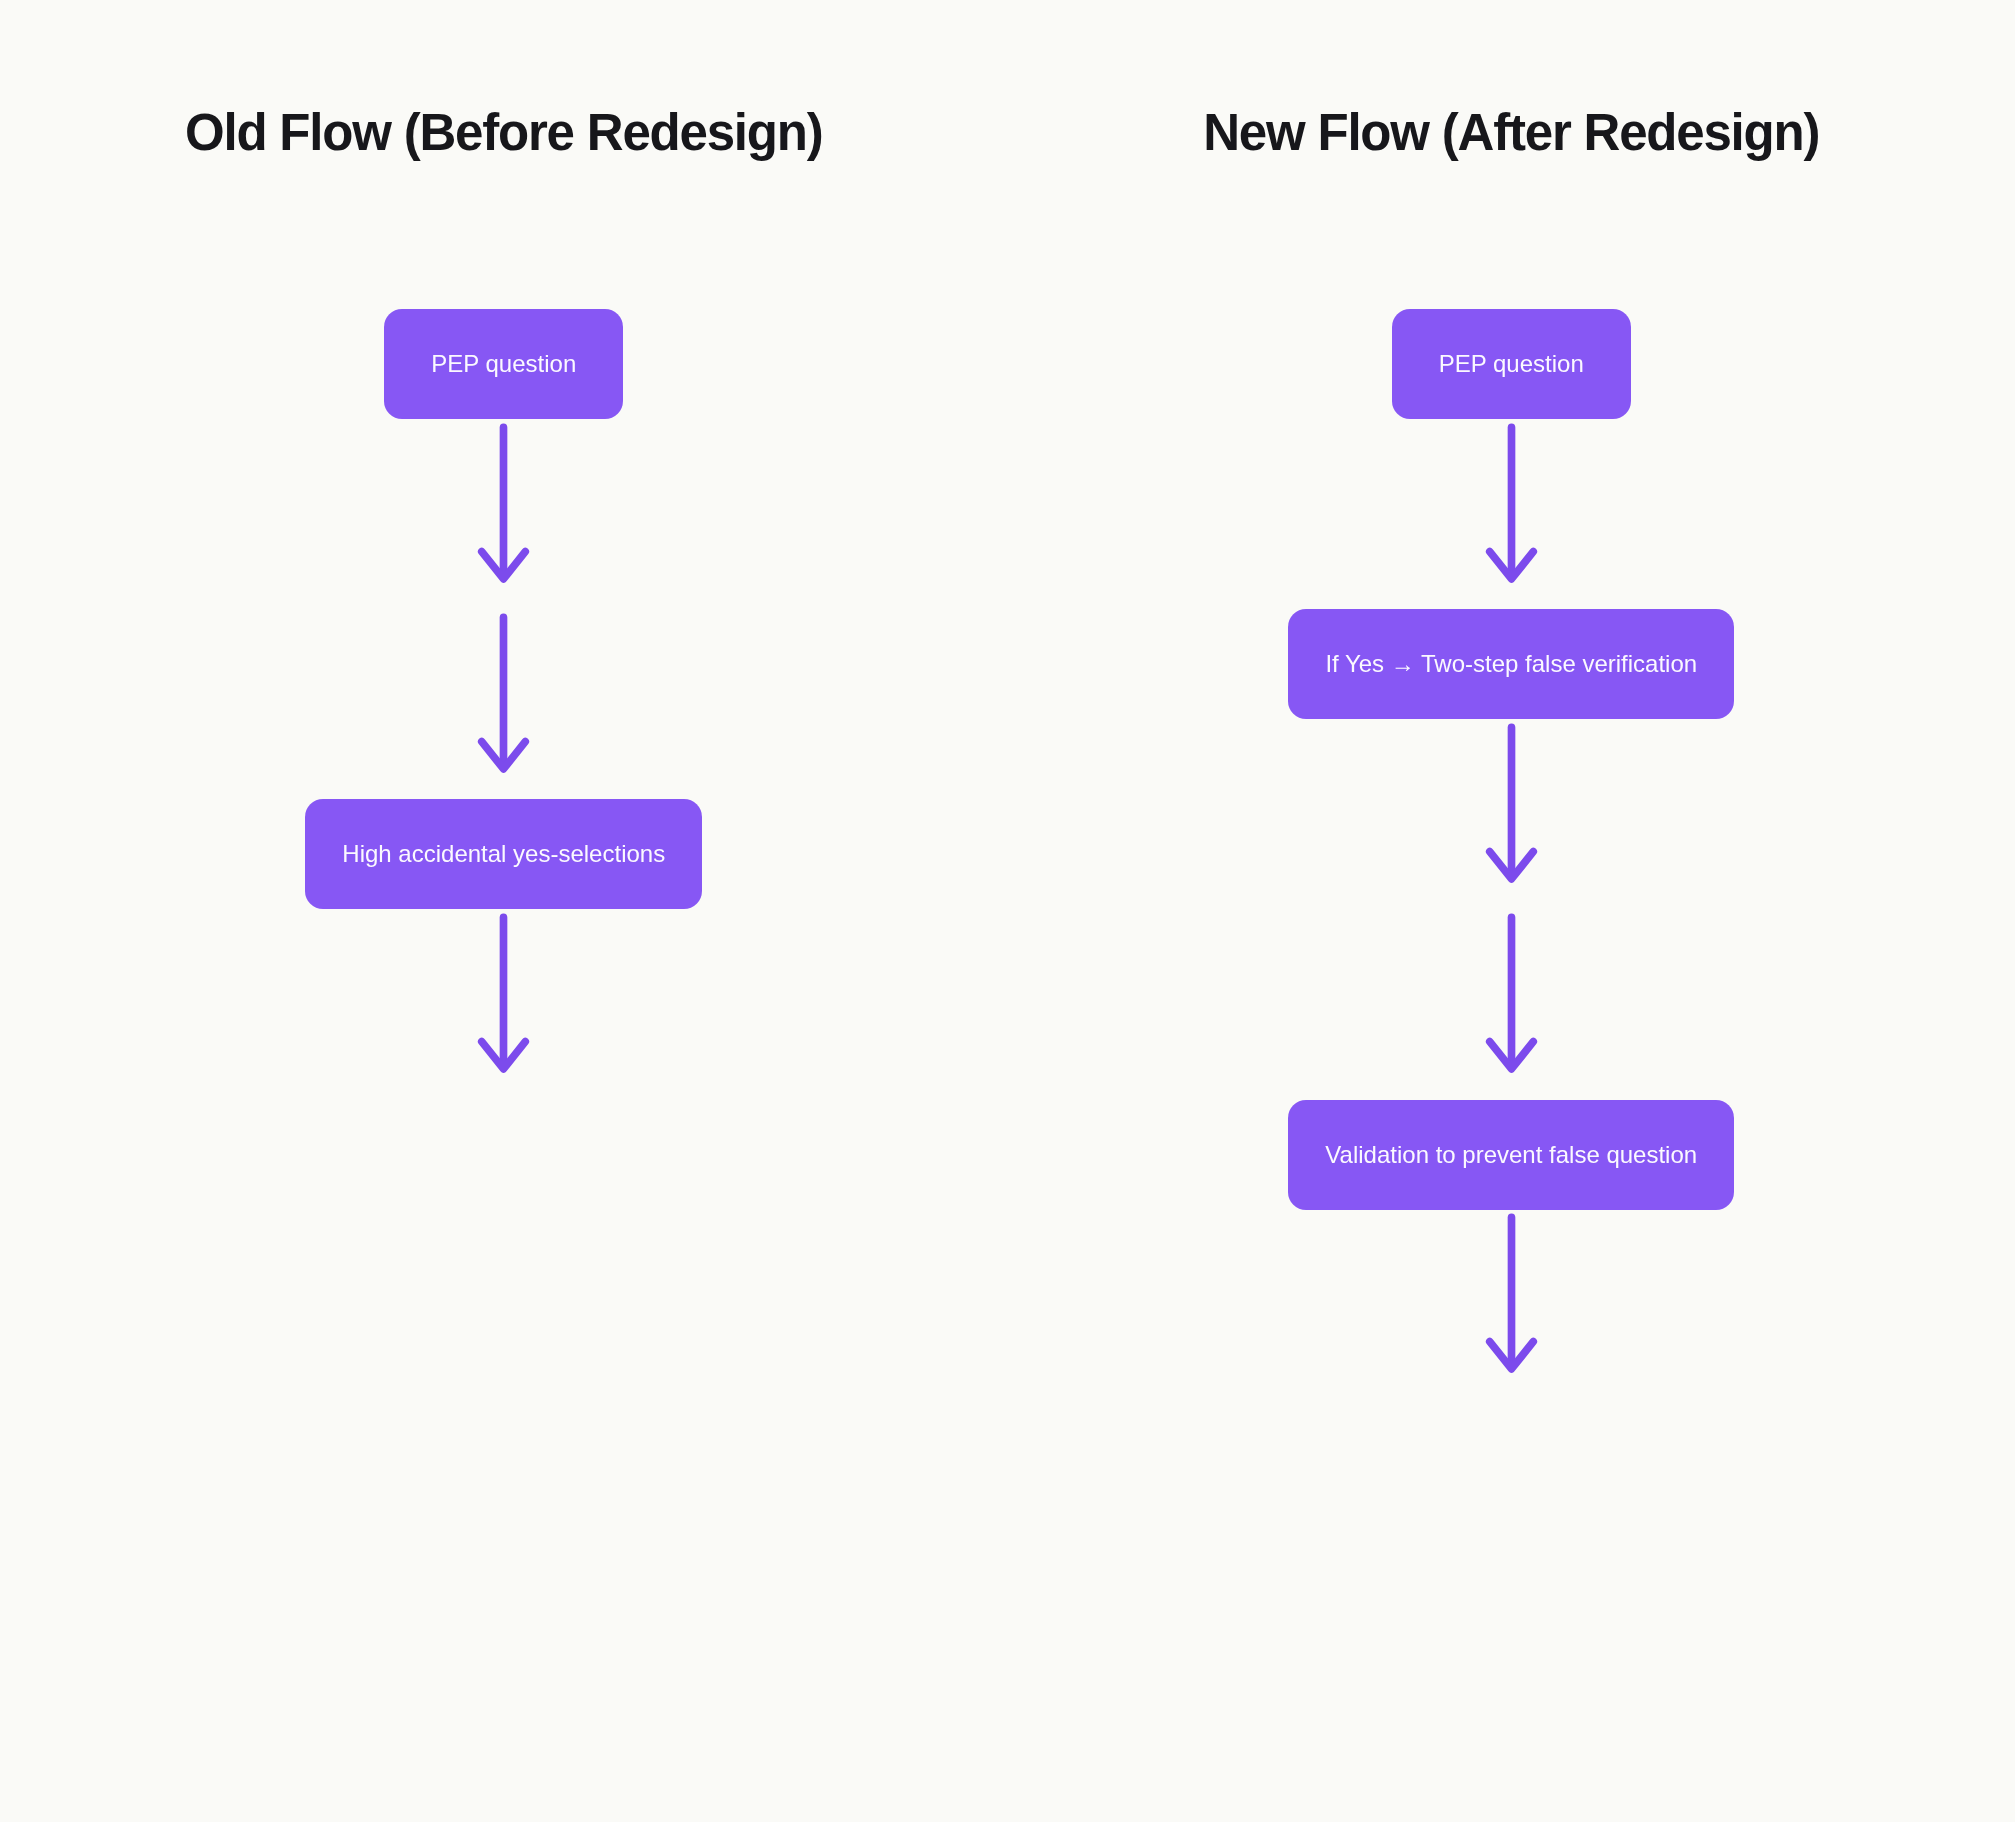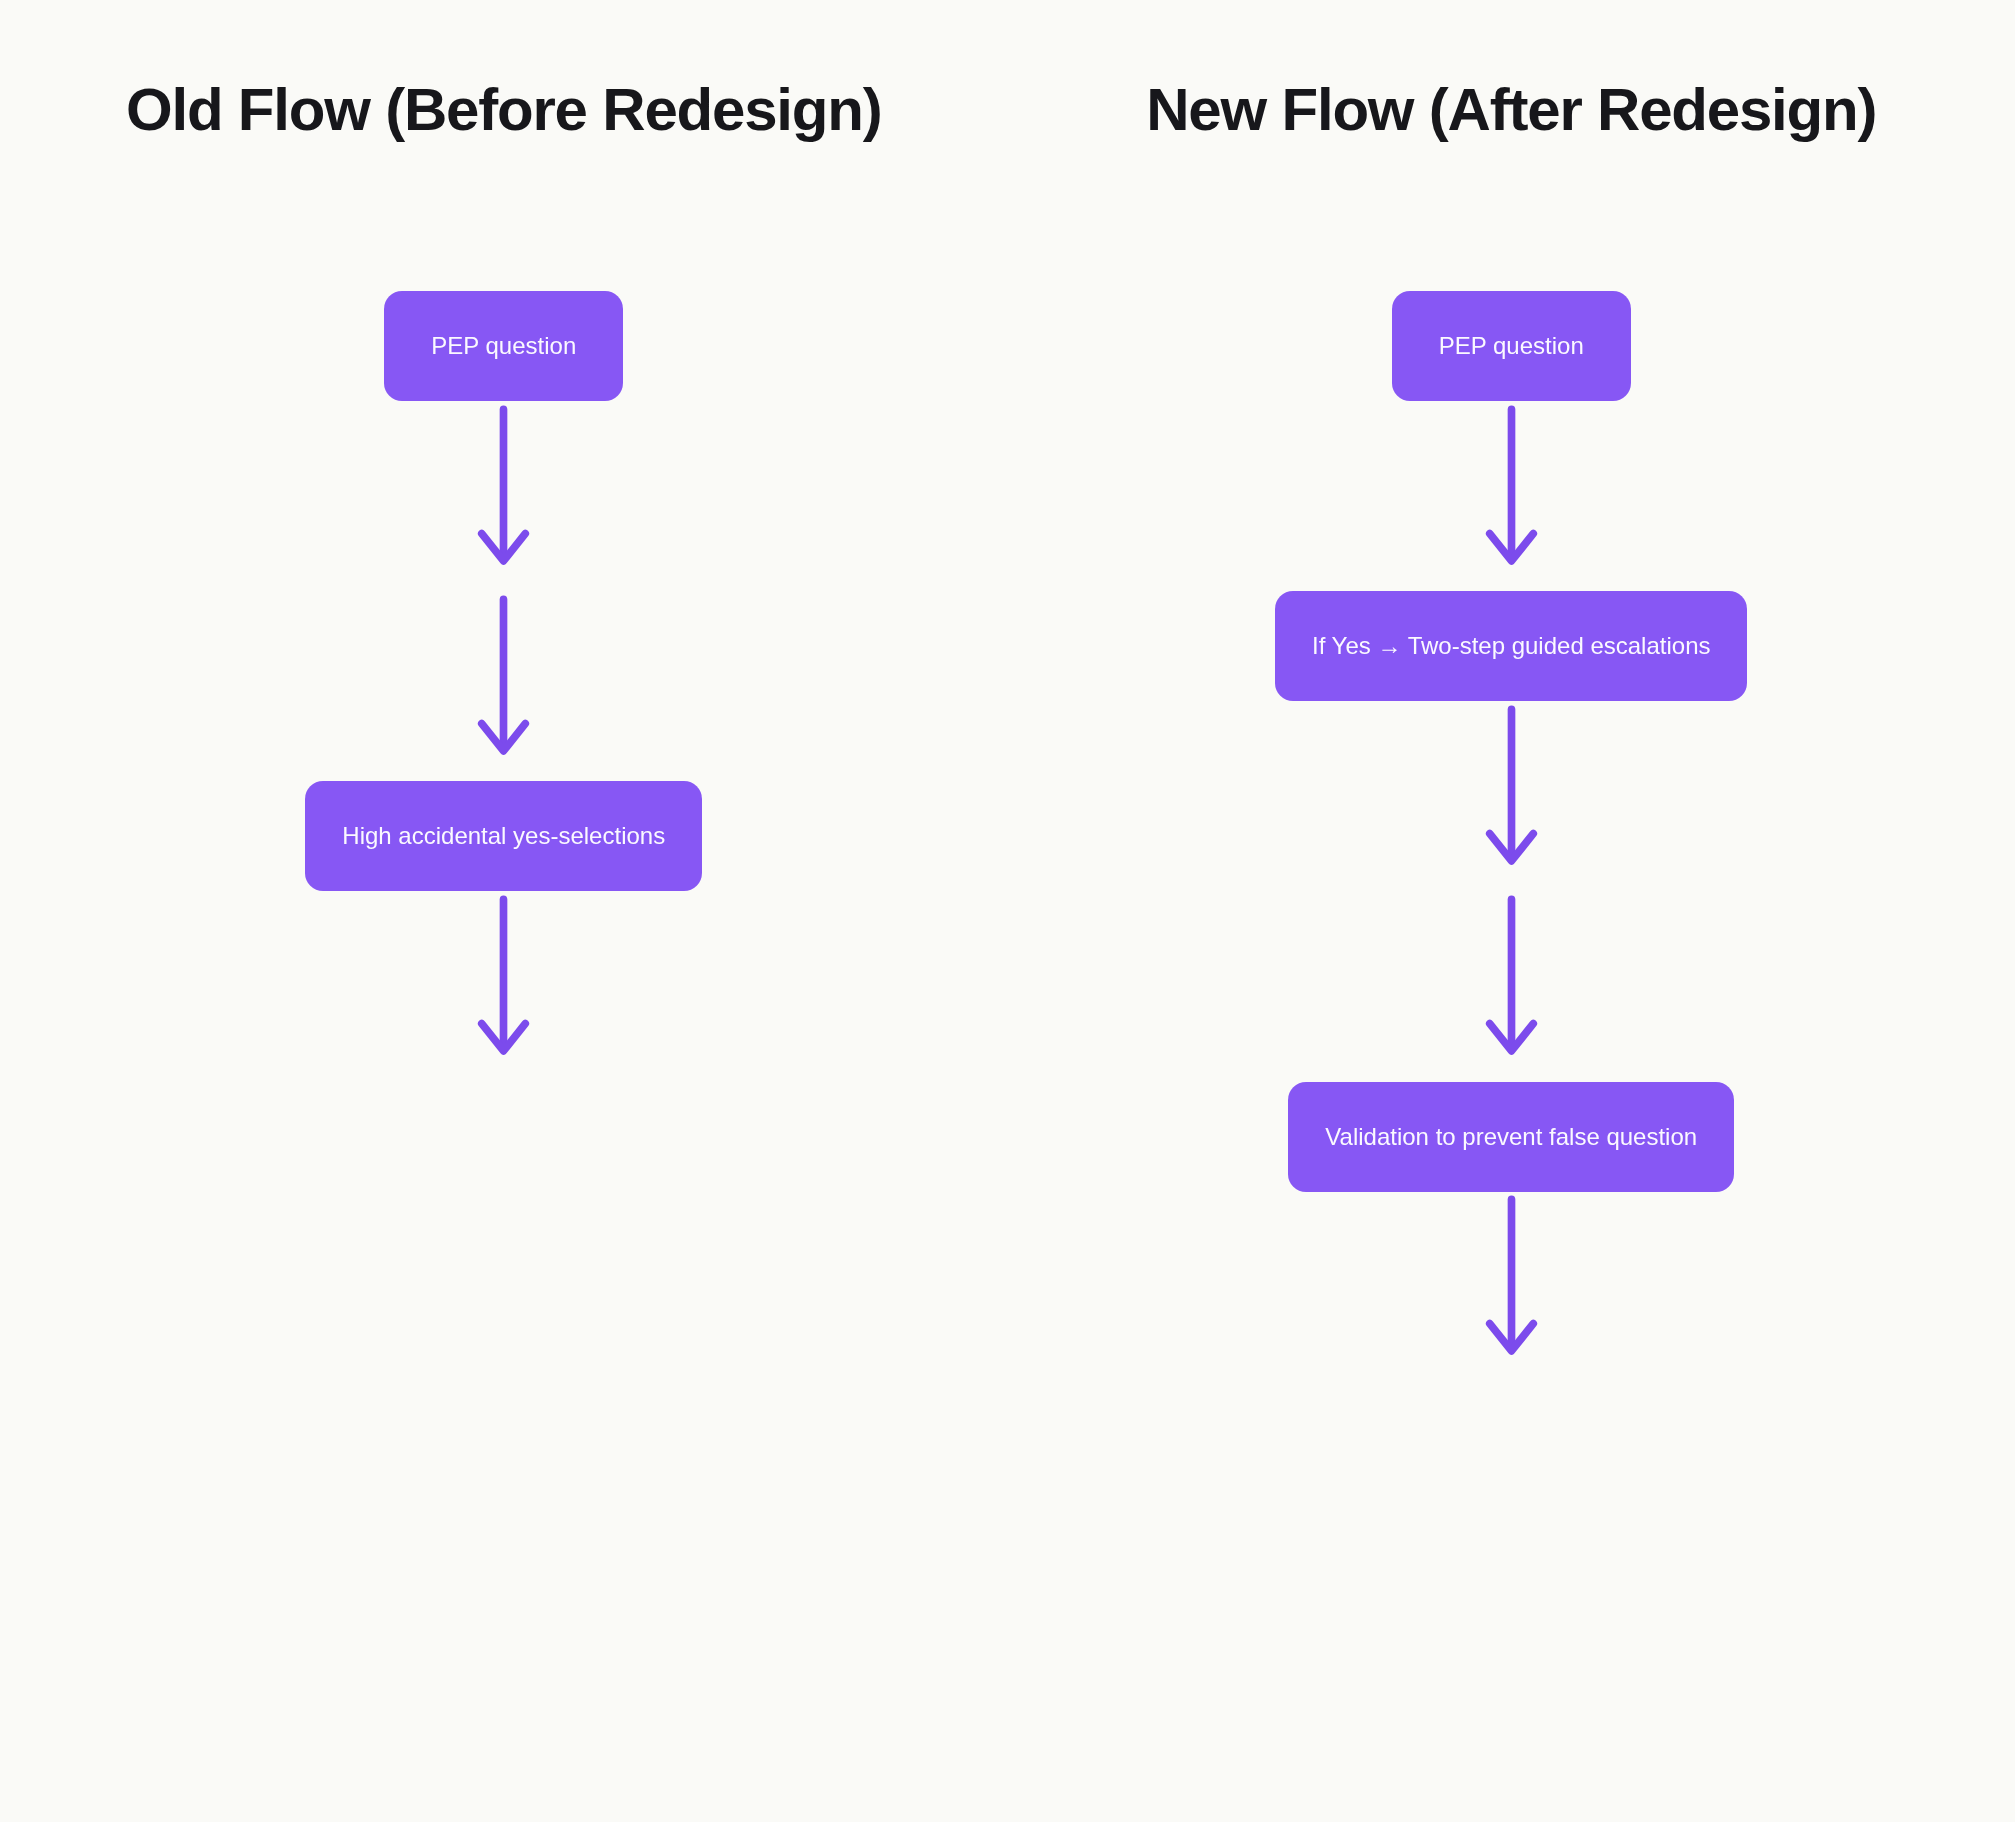--- a/index.html
+++ b/index.html
@@ -22,22 +22,22 @@
     display: flex;
     overflow: hidden;
   }
   .column {
     width: 1008px;
     display: flex;
     flex-direction: column;
     align-items: center;
   }
   .flow-title {
-    margin-top: 75px;
-    font-size: 60px;
+    margin-top: 103px;
+    font-size: 51px;
     font-weight: 600;
     letter-spacing: -1.2px;
     color: var(--title-text);
     white-space: nowrap;
   }
   .nodes {
     margin-top: 147px;
     display: flex;
     flex-direction: column;
     align-items: center;
@@ -106,21 +106,21 @@
     <h1 class="flow-title">New Flow (After Redesign)</h1>
     <div class="nodes">
 
       <div class="node">PEP question</div>
 
       <svg class="arrow" width="73" height="187" viewBox="0 0 90 232">
         <line x1="45" y1="8" x2="45" y2="192"></line>
         <polyline points="18,162 45,196 72,162"></polyline>
       </svg>
 
-      <div class="node">If Yes → Two-step guided escalations</div>
+      <div class="node">If Yes → Two-step false verification</div>
 
       <svg class="arrow" width="73" height="187" viewBox="0 0 90 232">
         <line x1="45" y1="8" x2="45" y2="192"></line>
         <polyline points="18,162 45,196 72,162"></polyline>
       </svg>
 
 
       <svg class="arrow" width="73" height="187" viewBox="0 0 90 232">
         <line x1="45" y1="8" x2="45" y2="192"></line>
         <polyline points="18,162 45,196 72,162"></polyline>

